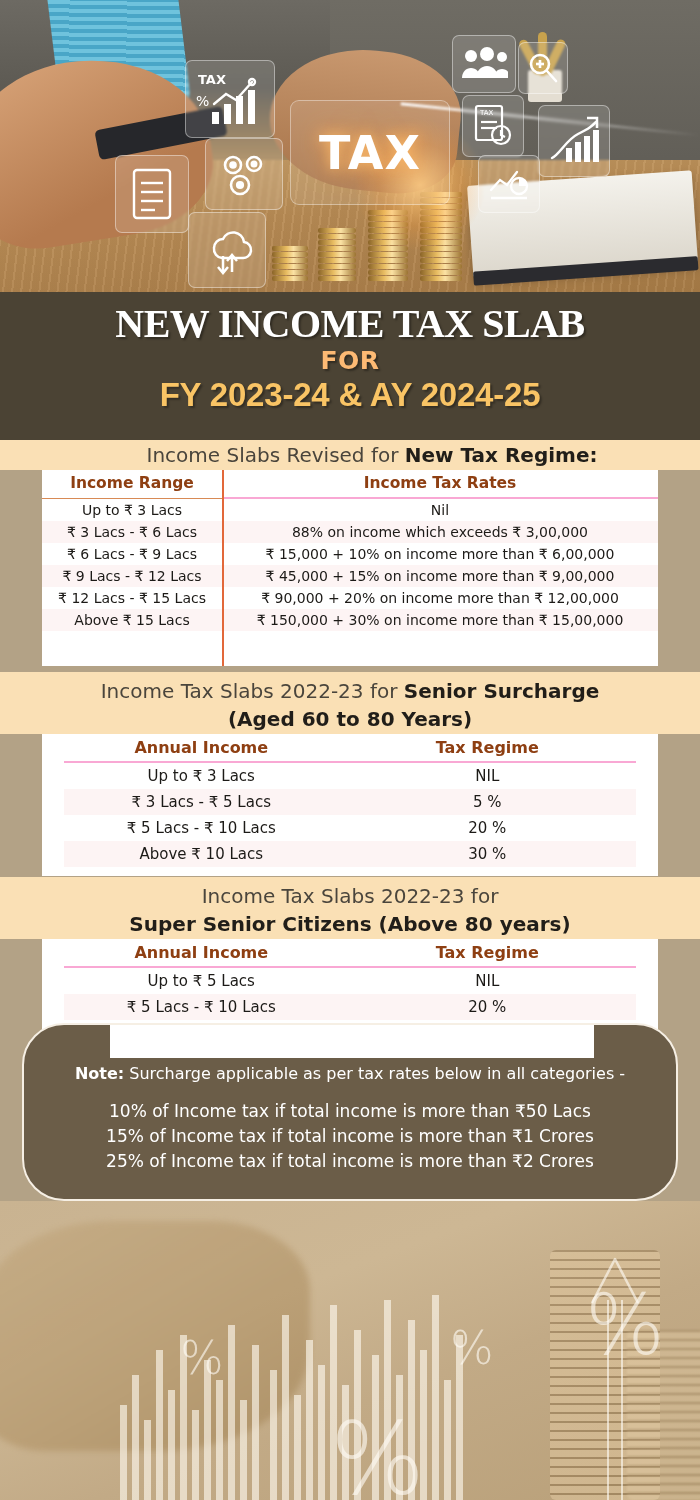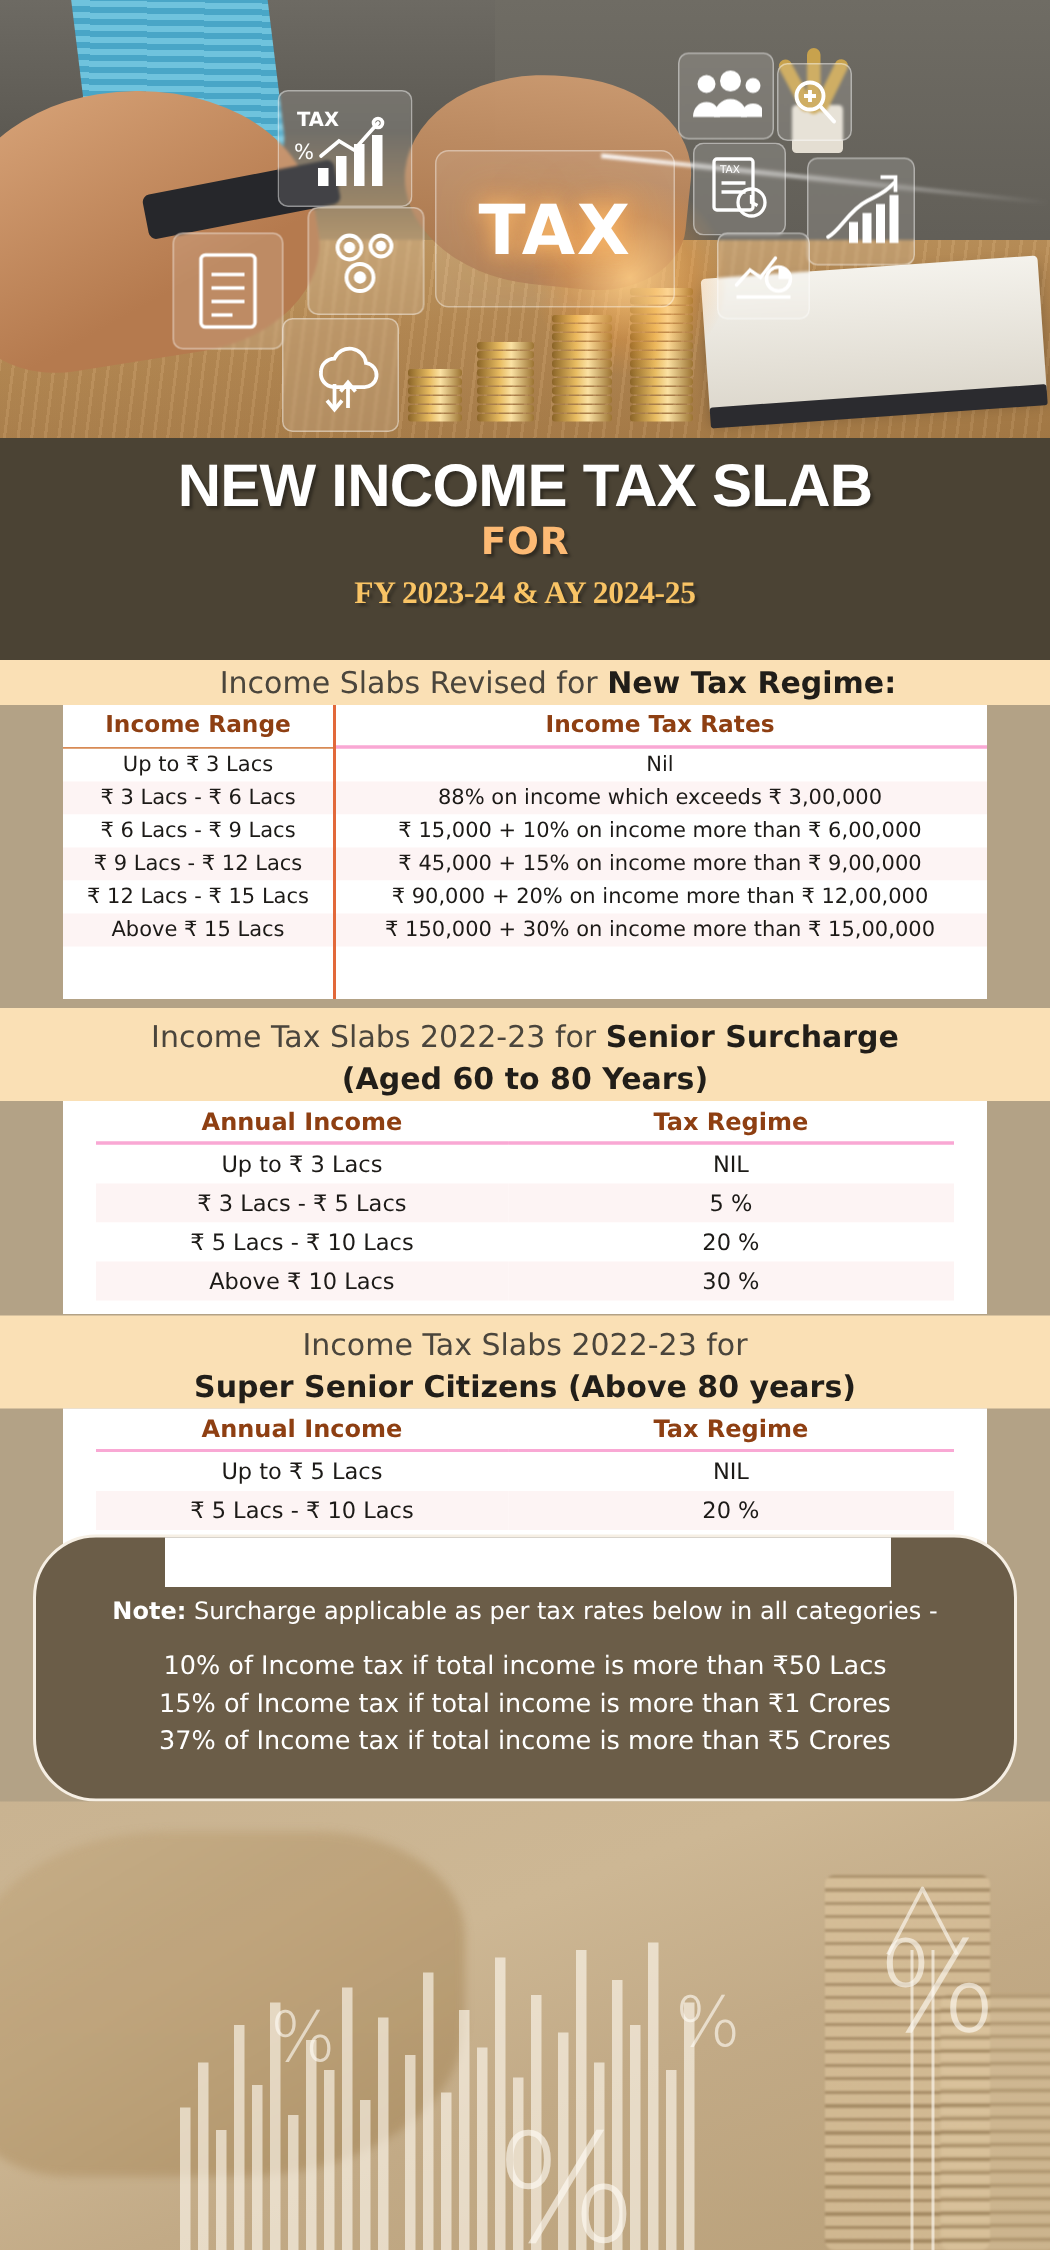--- a/index.html
+++ b/index.html
@@ -125,34 +125,34 @@
   }
 
   
   .title-band {
     position: absolute; left: 0; top: 292px; width: 700px; height: 148px;
     background: #4b4334;
     text-align: center;
     padding-top: 9px;
   }
   .title-main {
-    font-family: Liberation Sans, sans-serif;
+    font-family: Liberation Serif, serif;
     font-weight: 800; font-size: 40px; line-height: 46px;
     color: #ffffff; letter-spacing: -.5px;
     text-shadow: 2px 2px 2px rgba(0,0,0,.35);
   }
   .title-for {
     font-family: "DejaVu Sans", sans-serif;
     font-weight: 800; font-size: 25px; line-height: 28px;
     color: #fdba74; letter-spacing: .5px;
     text-shadow: 2px 2px 2px rgba(0,0,0,.35);
   }
   .title-fy {
-    font-family: Liberation Serif, serif;
-    font-weight: 800; font-size: 21px; line-height: 40px;
+    font-family: Liberation Sans, sans-serif;
+    font-weight: 800; font-size: 33px; line-height: 40px;
     color: #f9c465; letter-spacing: -.2px;
     text-shadow: 2px 2px 2px rgba(0,0,0,.32);
   }
 
   
   .band {
     position: absolute; left: 0; width: 700px;
     background: #fae0b5;
     text-align: center;
     color: #2e2a24;
@@ -559,21 +559,21 @@
 
   <div class="note-card">
     <div class="note-mask"></div>
     <div class="note-inner">
       <div class="note-head">
         <b>Note:</b><span> Surcharge applicable as per tax rates below in all categories -</span>
       </div>
       <div class="note-lines">
         <div>10% of Income tax if total income is more than ₹50 Lacs</div>
         <div>15% of Income tax if total income is more than ₹1 Crores</div>
-        <div>37% of Income tax if total income is more than ₹5 Crores</div>
+        <div>25% of Income tax if total income is more than ₹2 Crores</div>
       </div>
     </div>
   </div>
 
   <div class="footer-photo">
     <div class="fp-note"></div>
     <div class="fp-coins"></div>
     <div class="fp-coins2"></div>
 
     <div class="fp-bars">

